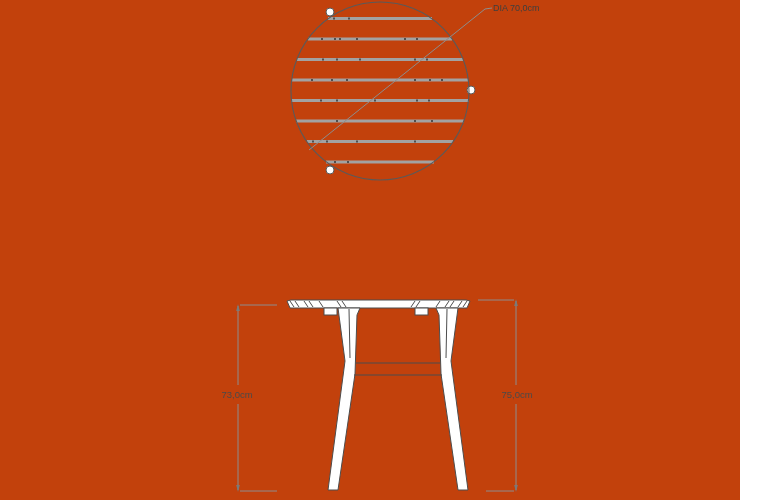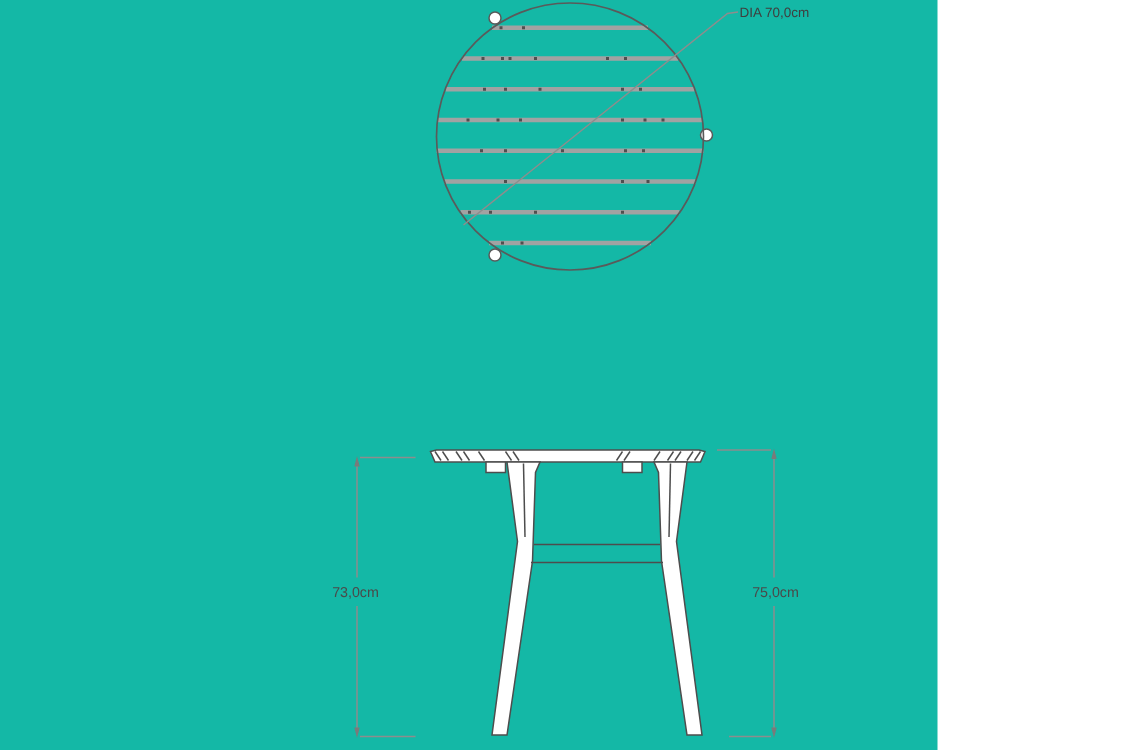--- a/index.html
+++ b/index.html
@@ -6,23 +6,23 @@
     margin: 0;
     padding: 0;
     background: #ffffff;
     width: 760px;
     height: 500px;
     overflow: hidden;
     font-family: "Liberation Sans", sans-serif;
   }
   .canvas {
     position: relative;
-    width: 625px;
+    width: 740px;
     height: 500px;
-    background: #14b8a6;
+    background: #c2410c;
   }
   svg { display: block; }
   .outline { stroke: #4d4d4d; stroke-width: 1; fill: none; }
   .outline-fill { stroke: #4d4d4d; stroke-width: 1; fill: #ffffff; }
   .dim { stroke: #8d8d8d; stroke-width: 1; fill: none; }
   .dim-arrow { fill: #7a7a7a; stroke: none; }
   .dim-text {
     font-family: "Liberation Sans", sans-serif;
     font-size: 9.5px;
     fill: #4a4a4a;

